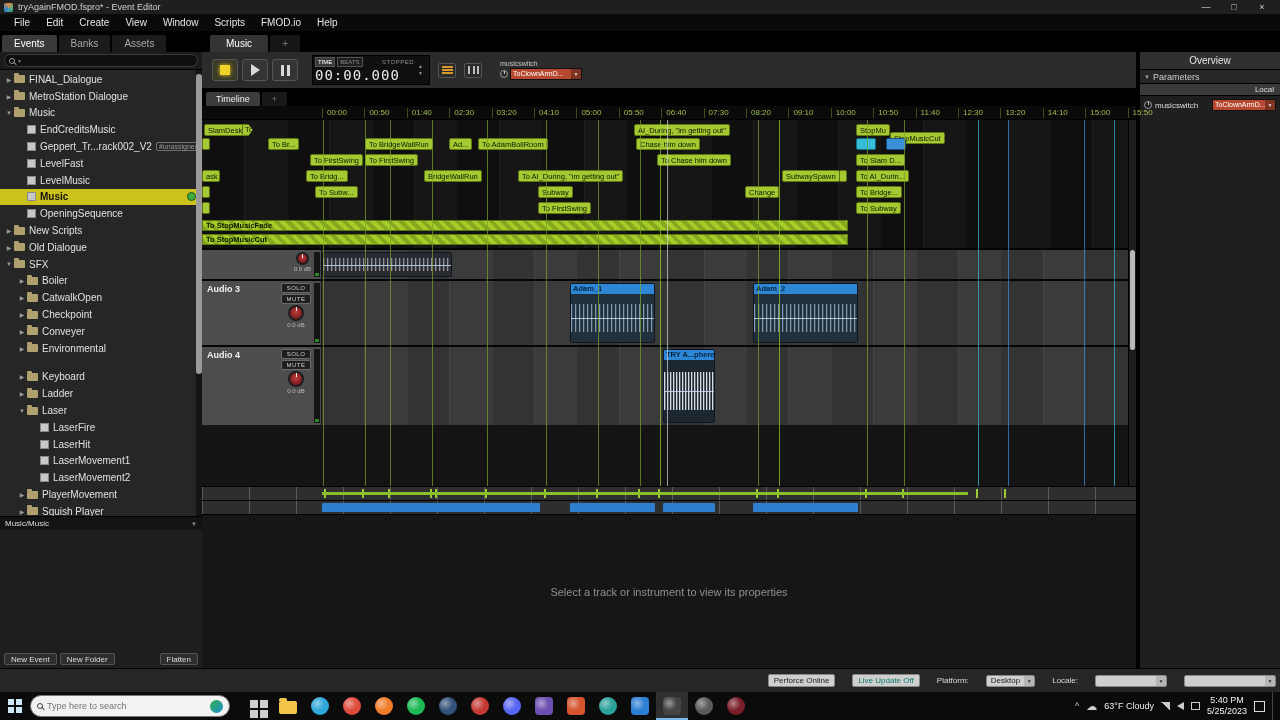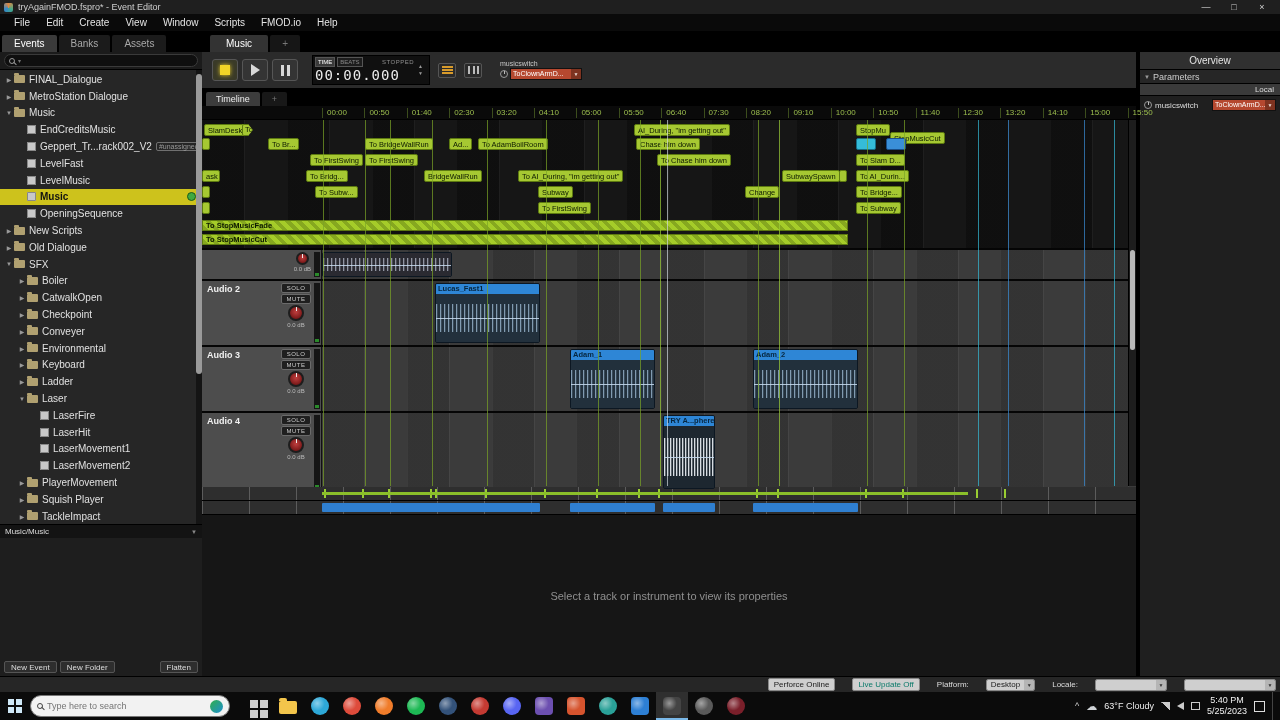--- a/index.html
+++ b/index.html
@@ -151,21 +151,21 @@
   .rspacer { height:20px; background:#000; flex:none; }
   .rtitle { height:18px; line-height:18px; text-align:center; background:#303030; color:#e4e4e4; font-size:10px; border-bottom:1px solid #000; }
   .rparams { height:14px; display:flex; align-items:center; gap:3px; background:#262626; color:#ccc; font-size:9px; padding:0 4px; border-bottom:1px solid #000; }
   .rchev { font-size:6px; color:#999; }
   .rscope { height:12px; background:#3a3a3a; color:#ddd; font-size:8px; text-align:right; padding:0 6px; line-height:12px; border-bottom:1px solid #000; }
   .rparamrow { height:18px; display:flex; align-items:center; gap:3px; padding:0 4px; }
   .rparamname { font-size:8px; color:#ddd; flex:1; white-space:nowrap; overflow:hidden; }
   .rightpanel .dd { width:64px; flex:none; }
 
   
-  .statusbar { height:16px; flex:none; background:#262626; border-top:1px solid #000; display:flex; align-items:center; justify-content:flex-end; gap:17px; padding:0 4px; }
+  .statusbar { height:24px; flex:none; background:#262626; border-top:1px solid #000; display:flex; align-items:center; justify-content:flex-end; gap:17px; padding:0 4px; }
   .stbtn { font-size:8px; background:#cfcfcf; color:#1a1a1a; border:1px solid #888; border-radius:2px; padding:0 5px; line-height:11px; }
   .stbtn.live { color:#0a7a6a; }
   .stlabel { font-size:8px; color:#ddd; }
   .stdd { display:flex; height:12px; border:1px solid #888; border-radius:2px; overflow:hidden; }
   .stddval { background:#cfcfcf; color:#1a1a1a; font-size:8px; line-height:10px; padding:0 4px; }
   .stddarr { width:10px; background:#b5b5b5; font-size:5px; color:#333; text-align:center; line-height:10px; }
 
   
   .taskbar { height:28px; flex:none; background:#0b0b0b; display:flex; align-items:center; }
   .startbtn { width:30px; height:28px; display:flex; align-items:center; justify-content:center; }
@@ -326,21 +326,21 @@
           <div class="tree-row" style="padding-left: 17px;">
             <div class="arrow">▶</div>
             <div class="ic-folder"></div>
             <div class="tlabel">Conveyer</div>
           </div>
           <div class="tree-row" style="padding-left: 17px;">
             <div class="arrow">▶</div>
             <div class="ic-folder"></div>
             <div class="tlabel">Environmental</div>
           </div>
-          <div class="tree-row" style="padding-left: 17px;">
+          <div class="tree-row" style="padding-left: 17px; margin-top: 12px;">
             <div class="arrow">▶</div>
             <div class="ic-folder"></div>
             <div class="tlabel">Keyboard</div>
           </div>
           <div class="tree-row" style="padding-left: 17px;">
             <div class="arrow">▶</div>
             <div class="ic-folder"></div>
             <div class="tlabel">Ladder</div>
           </div>
           <div class="tree-row" style="padding-left: 17px;">
@@ -521,38 +521,20 @@
             <div class="trackrow" style="height: 31px;">
               <div class="thead">
                 <div class="tctl">
                   <div class="knob sm"></div>
                   <div class="db">0.0 dB</div>
                 </div>
                 <div class="meter"></div>
               </div>
               <div class="lane">
                 <div class="clip gray" style="left: 0px; width: 130px;">
-                  <div class="cbody"></div>
-                </div>
-              </div>
-            </div>
-            <div class="trackrow" style="height: 66px;">
-              <div class="thead">
-                <div class="tname">Audio 2</div>
-                <div class="tctl">
-                  <div class="sbtn">SOLO</div>
-                  <div class="sbtn">MUTE</div>
-                  <div class="knob"></div>
-                  <div class="db">0.0 dB</div>
-                </div>
-                <div class="meter"></div>
-              </div>
-              <div class="lane">
-                <div class="clip blue" style="left: 113px; width: 105px;">
-                  <div class="chead">Lucas_Fast1</div>
                   <div class="cbody"></div>
                 </div>
               </div>
             </div>
             <div class="trackrow" style="height: 66px;">
               <div class="thead">
                 <div class="tname">Audio 3</div>
                 <div class="tctl">
                   <div class="sbtn">SOLO</div>
                   <div class="sbtn">MUTE</div>

